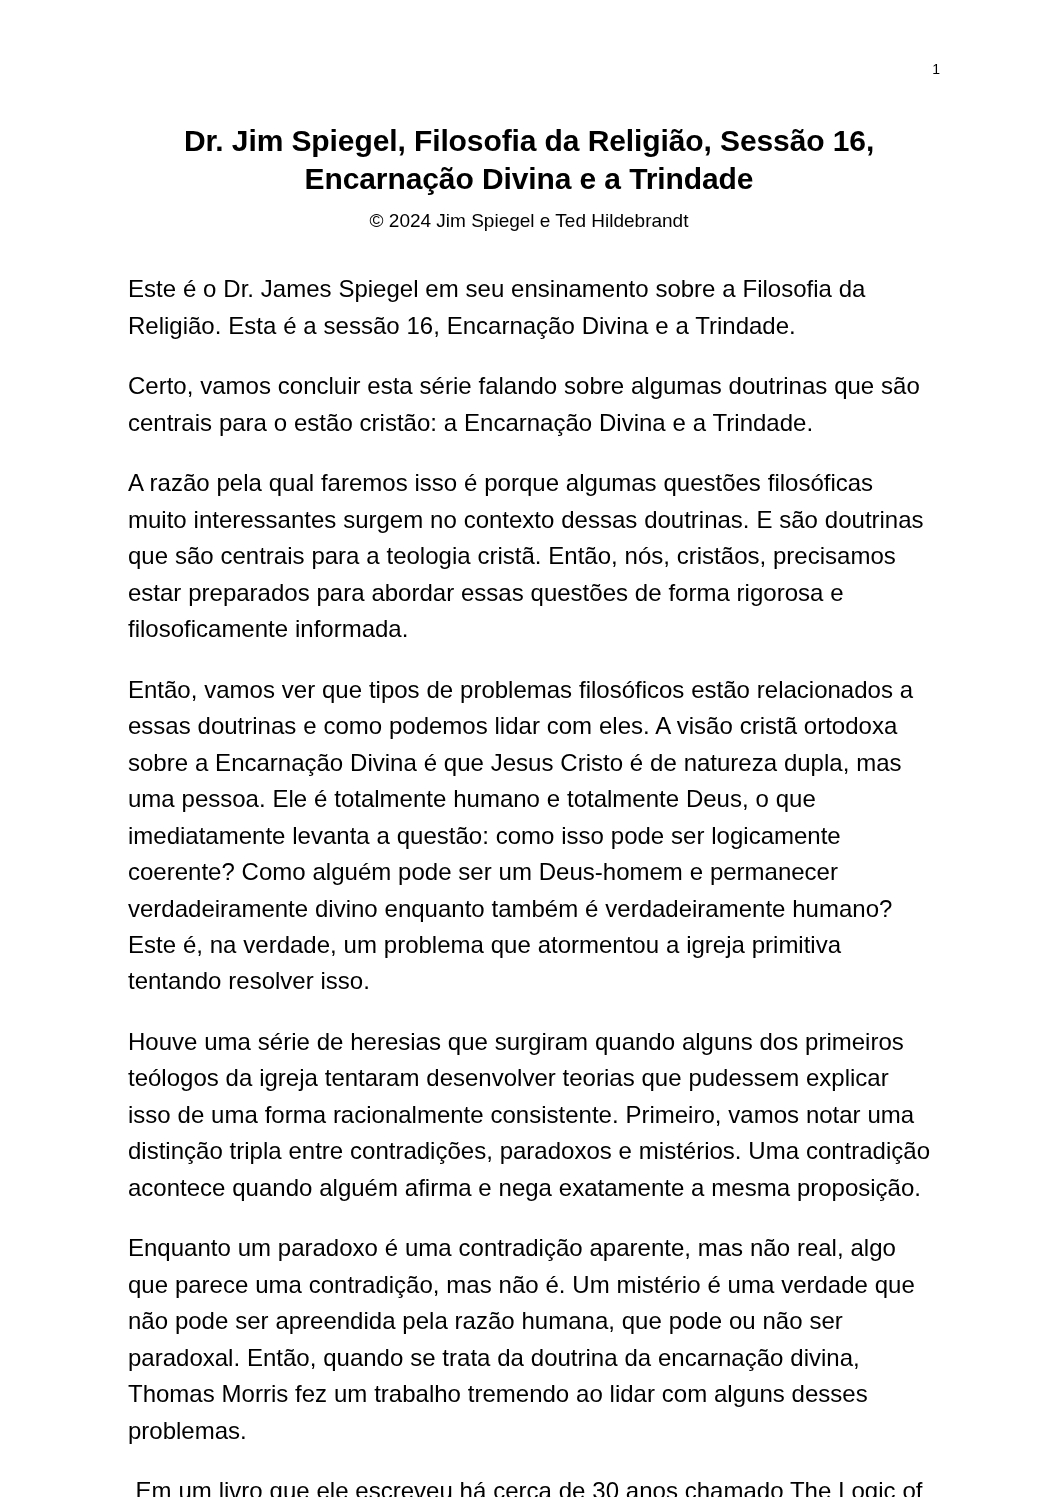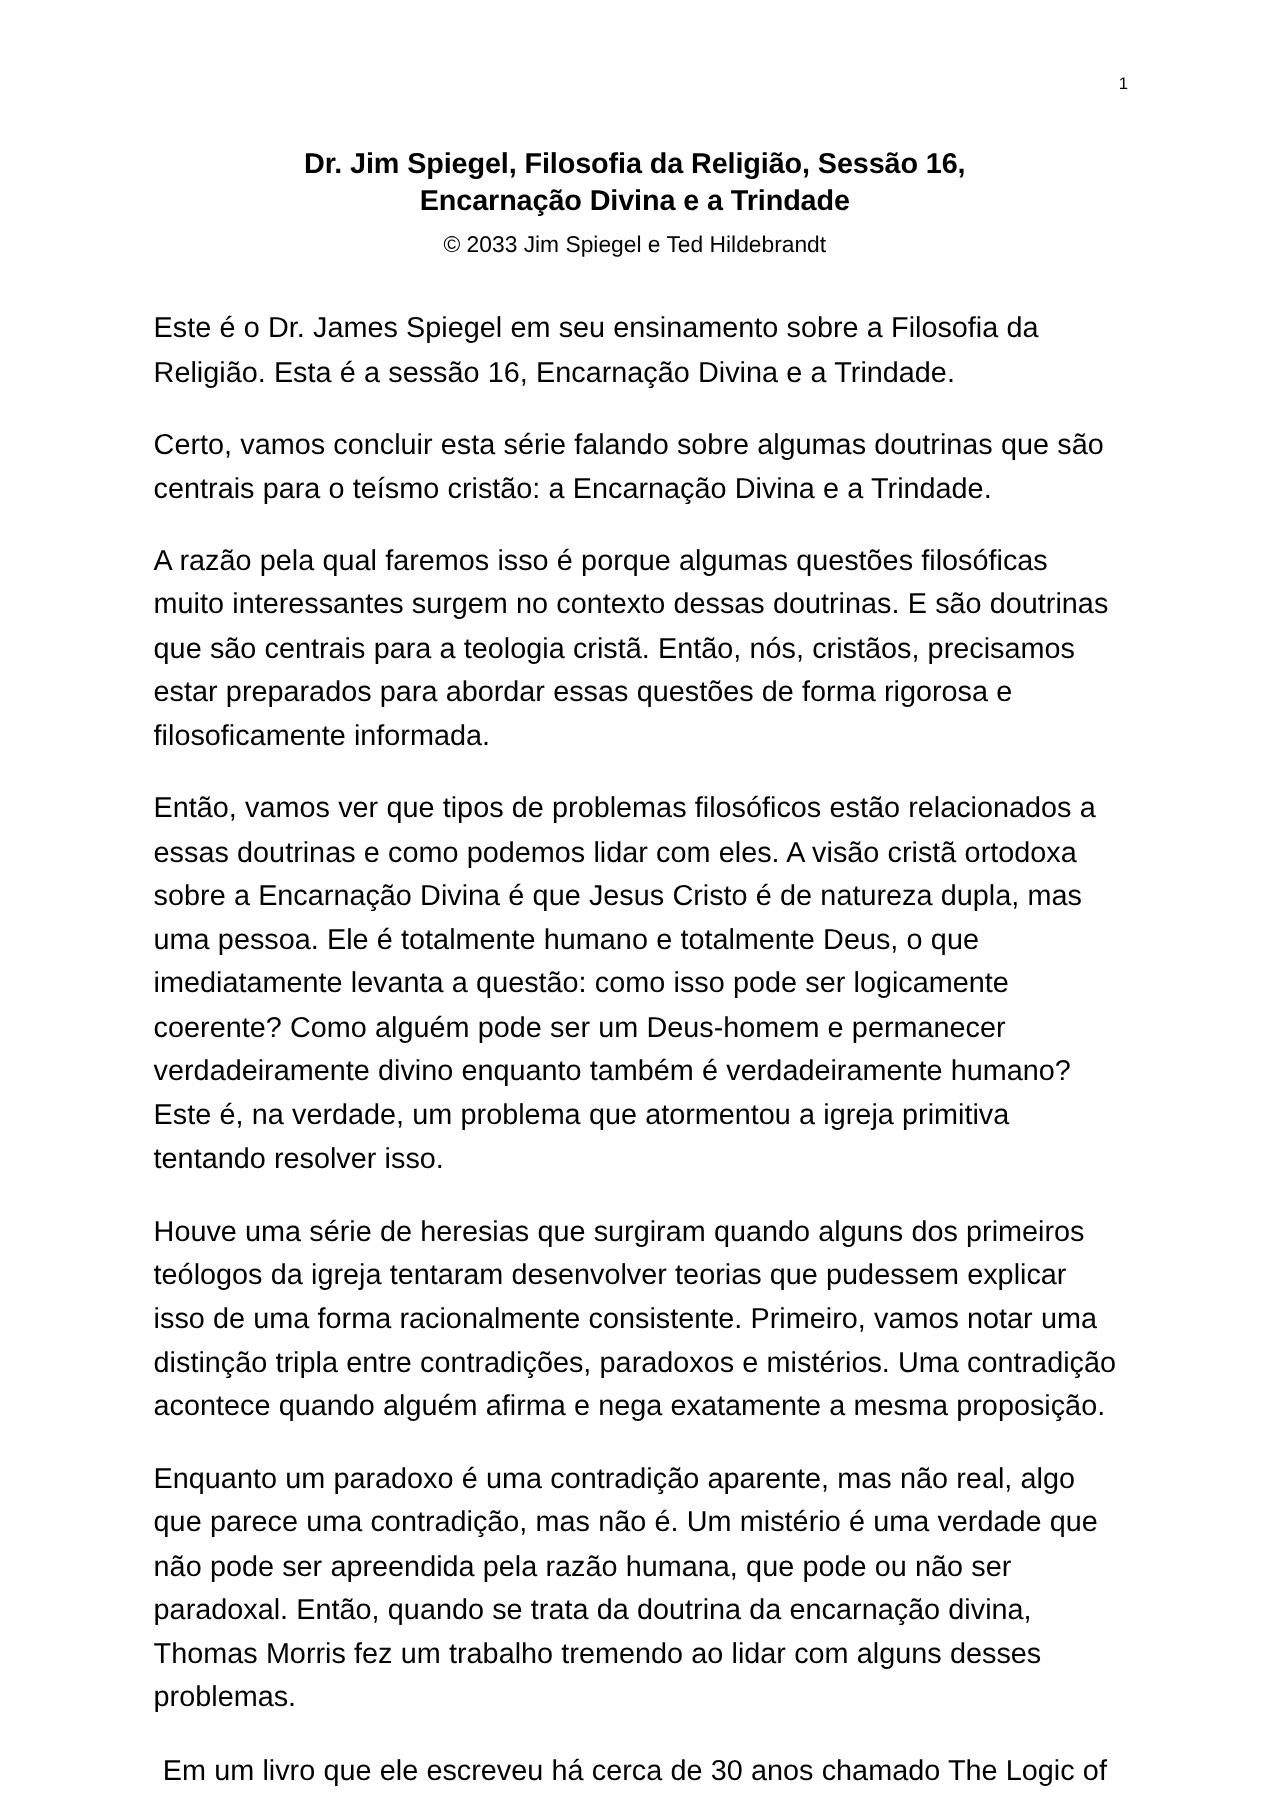--- a/index.html
+++ b/index.html
@@ -25,21 +25,21 @@
   .page-number {
     position: absolute;
     top: 62px;
     right: 118px;
     font-size: 14px;
     line-height: 1;
     color: #000;
   }
   .doc-title {
     text-align: center;
-    font-size: 24px;
+    font-size: 30px;
     font-weight: bold;
     line-height: 1.28;
     margin: 60px 0 0 0;
     letter-spacing: -0.1px;
   }
   .doc-title .line {
     display: block;
   }
   .copyright {
     text-align: center;
@@ -67,25 +67,25 @@
 
 <div class="page">
 
   <div class="page-number">1</div>
 
   <h1 class="doc-title">
     <span class="line">Dr. Jim Spiegel, Filosofia da Religião, Sessão 16,</span>
     <span class="line">Encarnação Divina e a Trindade</span>
   </h1>
 
-  <div class="copyright">© 2033 Jim Spiegel e Ted Hildebrandt</div>
+  <div class="copyright">© 2024 Jim Spiegel e Ted Hildebrandt</div>
 
   <div class="body-copy">
     <p>Este é o Dr. James Spiegel em seu ensinamento sobre a Filosofia da Religião. Esta é a sessão 16, Encarnação Divina e a Trindade.</p>
-    <p>Certo, vamos concluir esta série falando sobre algumas doutrinas que são centrais para o teísmo cristão: a Encarnação Divina e a Trindade.</p>
+    <p>Certo, vamos concluir esta série falando sobre algumas doutrinas que são centrais para o estão cristão: a Encarnação Divina e a Trindade.</p>
     <p>A razão pela qual faremos isso é porque algumas questões filosóficas muito interessantes surgem no contexto dessas doutrinas. E são doutrinas que são centrais para a teologia cristã. Então, nós, cristãos, precisamos estar preparados para abordar essas questões de forma rigorosa e filosoficamente informada.</p>
     <p>Então, vamos ver que tipos de problemas filosóficos estão relacionados a essas doutrinas e como podemos lidar com eles. A visão cristã ortodoxa sobre a Encarnação Divina é que Jesus Cristo é de natureza dupla, mas uma pessoa. Ele é totalmente humano e totalmente Deus, o que imediatamente levanta a questão: como isso pode ser logicamente coerente? Como alguém pode ser um Deus-homem e permanecer verdadeiramente divino enquanto também é verdadeiramente humano? Este é, na verdade, um problema que atormentou a igreja primitiva tentando resolver isso.</p>
     <p>Houve uma série de heresias que surgiram quando alguns dos primeiros teólogos da igreja tentaram desenvolver teorias que pudessem explicar isso de uma forma racionalmente consistente. Primeiro, vamos notar uma distinção tripla entre contradições, paradoxos e mistérios. Uma contradição acontece quando alguém afirma e nega exatamente a mesma proposição.</p>
     <p>Enquanto um paradoxo é uma contradição aparente, mas não real, algo que parece uma contradição, mas não é. Um mistério é uma verdade que não pode ser apreendida pela razão humana, que pode ou não ser paradoxal. Então, quando se trata da doutrina da encarnação divina, Thomas Morris fez um trabalho tremendo ao lidar com alguns desses problemas.</p>
     <p>Em um livro que ele escreveu há cerca de 30 anos chamado The Logic of God Incarnate, é tremendo, a melhor coisa que já li sobre o assunto. Thomas Morris se tornou um palestrante motivacional para empresas da Fortune 500, particularmente em ética. E ele fez algumas coisas realmente boas lá; um livro que ele escreveu chamado If Aristotle Ran General Motors é tremendo.</p>
   </div>
 
 </div>
 
 </body></html>

